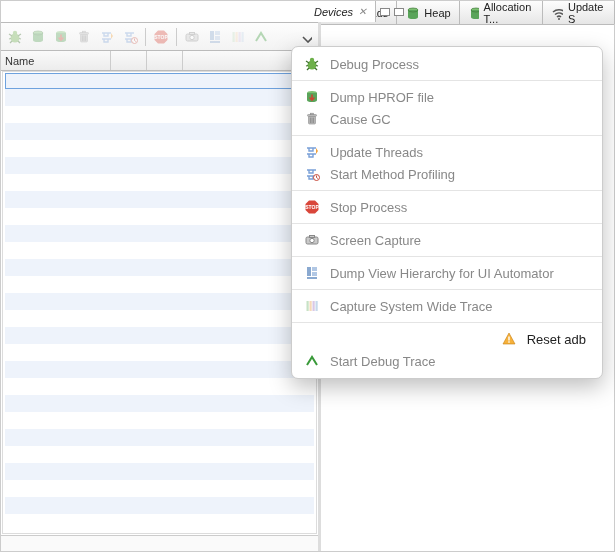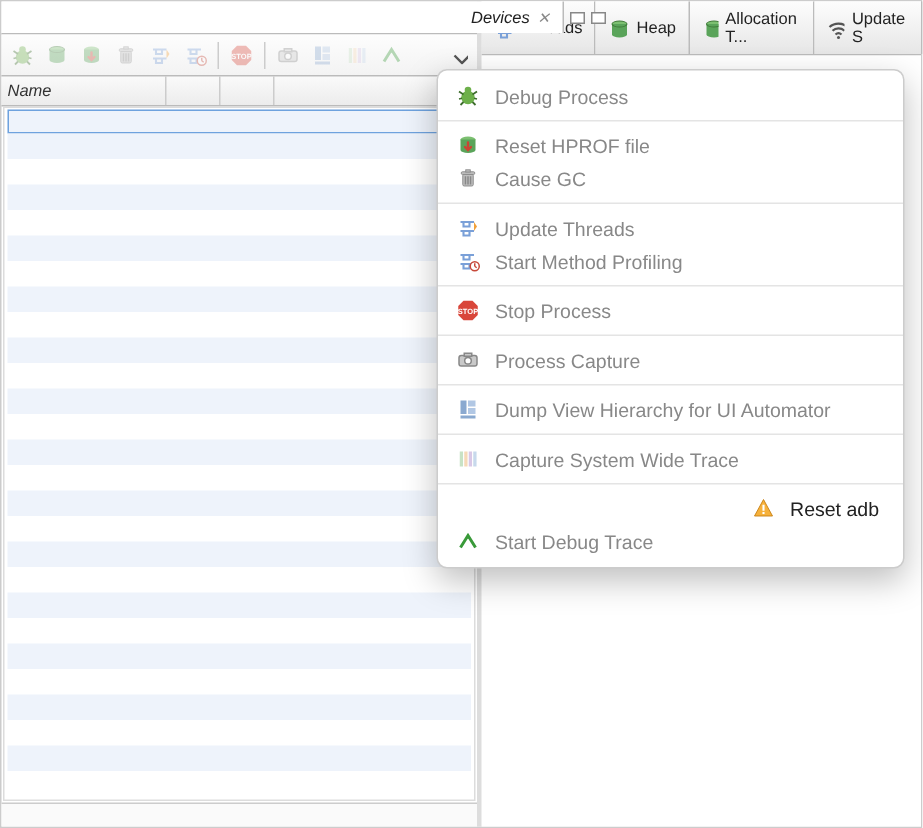--- a/index.html
+++ b/index.html
@@ -99,21 +99,20 @@
     display: flex; align-items: center; justify-content: center;
   }
   .header-row {
     height: 20px;
     background: linear-gradient(#fafafa, #ececec);
     border-bottom: 1px solid #bbb;
     display: flex;
     align-items: center;
     font-size: 11px;
     color: #333;
-    font-style: italic;
   }
   .header-row .col {
     border-right: 1px solid #ccc;
     padding-left: 4px;
     height: 100%;
     line-height: 20px;
   }
   .header-row .col.name { width: 110px; }
   .header-row .col.mid { width: 36px; }
   .list-body {
@@ -160,21 +159,21 @@
     color: #888;
     white-space: nowrap;
   }
   .menu-item.enabled { color: #222; justify-content: flex-end; }
   .menu-item svg, .menu-item .ico { width: 16px; height: 16px; flex: 0 0 16px; }
   .right-content {
     flex: 1;
     background: #fff;
   }
   .right-tab-strip {
-    height: 36px;
+    height: 24px;
     background: linear-gradient(#fdfdfd, #e9e9e9);
     border-bottom: 1px solid #bbb;
     display: flex;
     align-items: stretch;
   }
   .right-tab-strip .tab { font-size: 11px; }
   .right-tab-strip .tab svg { width: 14px; height: 14px; }
 </style>
 </head>
 <body>
@@ -424,21 +423,21 @@
       <svg class="ico">
         <use href="#i-debug-bug"></use>
       </svg>
       <span>Debug Process</span>
     </div>
     <div class="menu-sep"></div>
     <div class="menu-item">
       <svg class="ico">
         <use href="#i-heap-dump"></use>
       </svg>
-      <span>Reset HPROF file</span>
+      <span>Dump HPROF file</span>
     </div>
     <div class="menu-item">
       <svg class="ico">
         <use href="#i-trash"></use>
       </svg>
       <span>Cause GC</span>
     </div>
     <div class="menu-sep"></div>
     <div class="menu-item">
       <svg class="ico">
@@ -457,21 +456,21 @@
       <svg class="ico">
         <use href="#i-stop"></use>
       </svg>
       <span>Stop Process</span>
     </div>
     <div class="menu-sep"></div>
     <div class="menu-item">
       <svg class="ico">
         <use href="#i-screen-capture"></use>
       </svg>
-      <span>Process Capture</span>
+      <span>Screen Capture</span>
     </div>
     <div class="menu-sep"></div>
     <div class="menu-item">
       <svg class="ico">
         <use href="#i-view-hierarchy"></use>
       </svg>
       <span>Dump View Hierarchy for UI Automator</span>
     </div>
     <div class="menu-sep"></div>
     <div class="menu-item">

